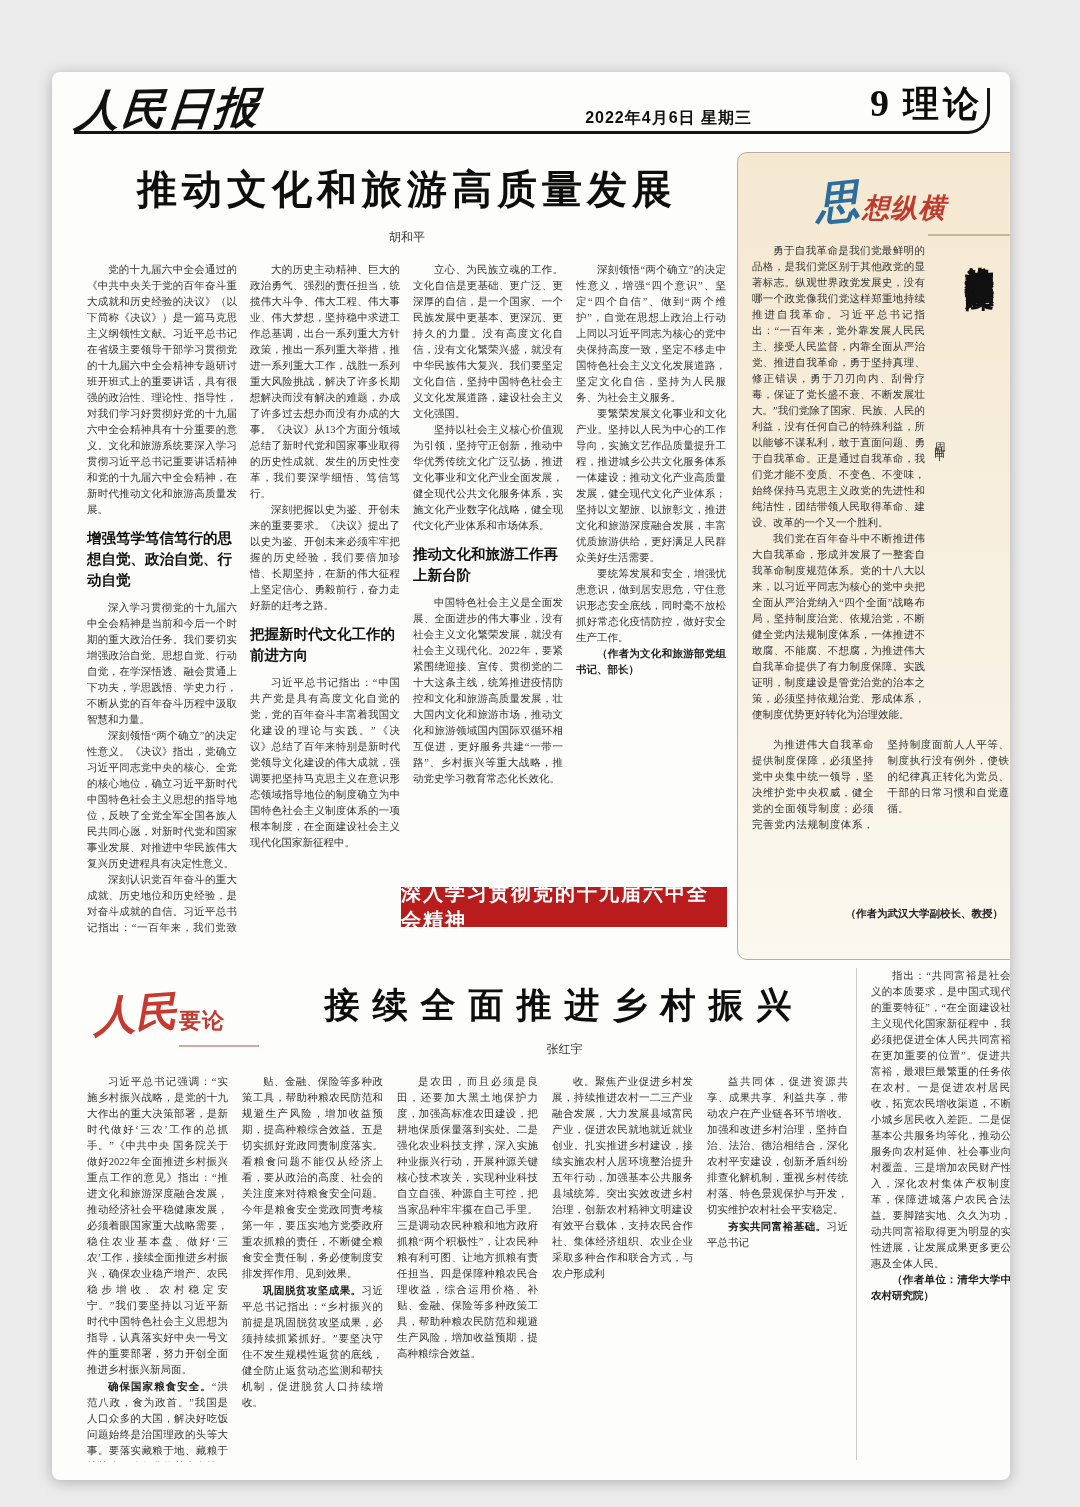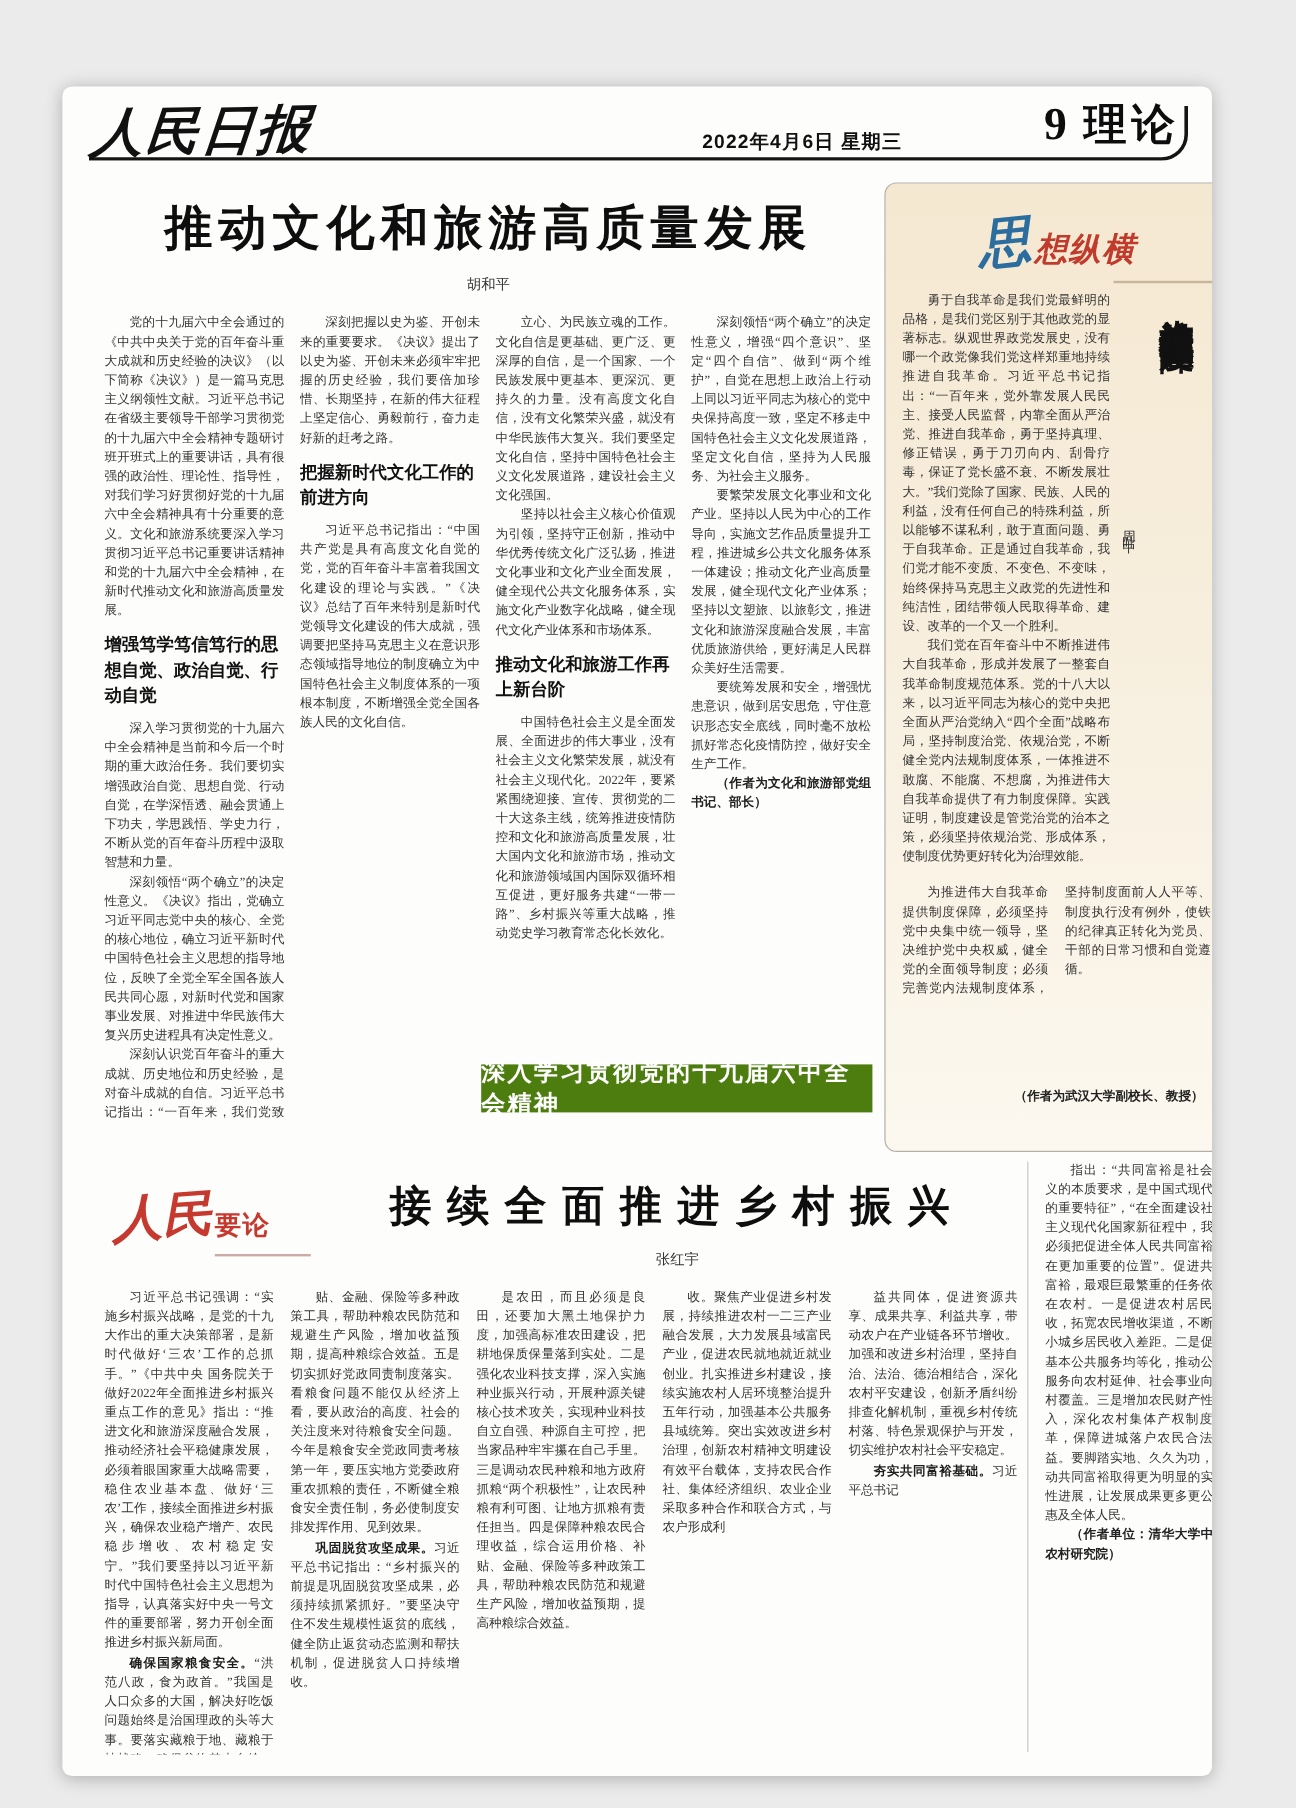--- a/index.html
+++ b/index.html
@@ -94,38 +94,39 @@
     <div class="main-byline">胡和平</div>
     <div class="main-cols">
         <div class="col">
           <p>党的十九届六中全会通过的《中共中央关于党的百年奋斗重大成就和历史经验的决议》（以下简称《决议》）是一篇马克思主义纲领性文献。习近平总书记在省级主要领导干部学习贯彻党的十九届六中全会精神专题研讨班开班式上的重要讲话，具有很强的政治性、理论性、指导性，对我们学习好贯彻好党的十九届六中全会精神具有十分重要的意义。文化和旅游系统要深入学习贯彻习近平总书记重要讲话精神和党的十九届六中全会精神，在新时代推动文化和旅游高质量发展。</p>
           <h3 class="subhead">增强笃学笃信笃行的思想自觉、政治自觉、行动自觉</h3>
           <p>深入学习贯彻党的十九届六中全会精神是当前和今后一个时期的重大政治任务。我们要切实增强政治自觉、思想自觉、行动自觉，在学深悟透、融会贯通上下功夫，学思践悟、学史力行，不断从党的百年奋斗历程中汲取智慧和力量。</p>
           <p>深刻领悟“两个确立”的决定性意义。《决议》指出，党确立习近平同志党中央的核心、全党的核心地位，确立习近平新时代中国特色社会主义思想的指导地位，反映了全党全军全国各族人民共同心愿，对新时代党和国家事业发展、对推进中华民族伟大复兴历史进程具有决定性意义。</p>
           <p>深刻认识党百年奋斗的重大成就、历史地位和历史经验，是对奋斗成就的自信。习近平总书记指出：“一百年来，我们党致力于为中华民族谋复兴，为中华民族谋幸福，努力为人类谋进步、为世界谋大同。”党的十八大以来，以我们以习近平同志为核心的党中央团结带领人民取得历史性成就。</p>
         </div>
         <div class="col">
+          <p>大的历史主动精神、巨大的政治勇气、强烈的责任担当，统揽伟大斗争、伟大工程、伟大事业、伟大梦想，坚持稳中求进工作总基调，出台一系列重大方针政策，推出一系列重大举措，推进一系列重大工作，战胜一系列重大风险挑战，解决了许多长期想解决而没有解决的难题，办成了许多过去想办而没有办成的大事。《决议》从13个方面分领域总结了新时代党和国家事业取得的历史性成就、发生的历史性变革，我们要深学细悟、笃信笃行。</p>
           <p>深刻把握以史为鉴、开创未来的重要要求。《决议》提出了以史为鉴、开创未来必须牢牢把握的历史经验，我们要倍加珍惜、长期坚持，在新的伟大征程上坚定信心、勇毅前行，奋力走好新的赶考之路。</p>
           <h3 class="subhead">把握新时代文化工作的前进方向</h3>
-          <p>习近平总书记指出：“中国共产党是具有高度文化自觉的党，党的百年奋斗丰富着我国文化建设的理论与实践。”《决议》总结了百年来特别是新时代党领导文化建设的伟大成就，强调要把坚持马克思主义在意识形态领域指导地位的制度确立为中国特色社会主义制度体系的一项根本制度，不断增强全党全国各族人民的文化自信。</p>
+          <p>习近平总书记指出：“中国共产党是具有高度文化自觉的党，党的百年奋斗丰富着我国文化建设的理论与实践。”《决议》总结了百年来特别是新时代党领导文化建设的伟大成就，强调要把坚持马克思主义在意识形态领域指导地位的制度确立为中国特色社会主义制度体系的一项根本制度，在全面建设社会主义现代化国家新征程中。</p>
         </div>
         <div class="col">
           <p>立心、为民族立魂的工作。文化自信是更基础、更广泛、更深厚的自信，是一个国家、一个民族发展中更基本、更深沉、更持久的力量。没有高度文化自信，没有文化繁荣兴盛，就没有中华民族伟大复兴。我们要坚定文化自信，坚持中国特色社会主义文化发展道路，建设社会主义文化强国。</p>
           <p>坚持以社会主义核心价值观为引领，坚持守正创新，推动中华优秀传统文化广泛弘扬，推进文化事业和文化产业全面发展，健全现代公共文化服务体系，实施文化产业数字化战略，健全现代文化产业体系和市场体系。</p>
           <h3 class="subhead">推动文化和旅游工作再上新台阶</h3>
           <p>中国特色社会主义是全面发展、全面进步的伟大事业，没有社会主义文化繁荣发展，就没有社会主义现代化。2022年，要紧紧围绕迎接、宣传、贯彻党的二十大这条主线，统筹推进疫情防控和文化和旅游高质量发展，壮大国内文化和旅游市场，推动文化和旅游领域国内国际双循环相互促进，更好服务共建“一带一路”、乡村振兴等重大战略，推动党史学习教育常态化长效化。</p>
         </div>
         <div class="col">
           <p>深刻领悟“两个确立”的决定性意义，增强“四个意识”、坚定“四个自信”、做到“两个维护”，自觉在思想上政治上行动上同以习近平同志为核心的党中央保持高度一致，坚定不移走中国特色社会主义文化发展道路，坚定文化自信，坚持为人民服务、为社会主义服务。</p>
           <p>要繁荣发展文化事业和文化产业。坚持以人民为中心的工作导向，实施文艺作品质量提升工程，推进城乡公共文化服务体系一体建设；推动文化产业高质量发展，健全现代文化产业体系；坚持以文塑旅、以旅彰文，推进文化和旅游深度融合发展，丰富优质旅游供给，更好满足人民群众美好生活需要。</p>
           <p>要统筹发展和安全，增强忧患意识，做到居安思危，守住意识形态安全底线，同时毫不放松抓好常态化疫情防控，做好安全生产工作。</p>
           <p class="attr">（作者为文化和旅游部党组书记、部长）</p>
         </div>
       </div>
-    <div class="banner" style="background:#4d7c0f;">
+    <div class="banner" style="background:#b91c1c;">
       <span>深入学习贯彻党的十九届六中全会精神</span>
     </div>
   </div>
 
   <div class="sx-box">
     <div class="sx-logo">
       <span class="big" style="color:#2b6d9e;">思</span><span class="rest" style="color:#c03b2c;">想纵横</span>
       <span class="cap"></span>
     </div>
     <div class="sx-upper">

